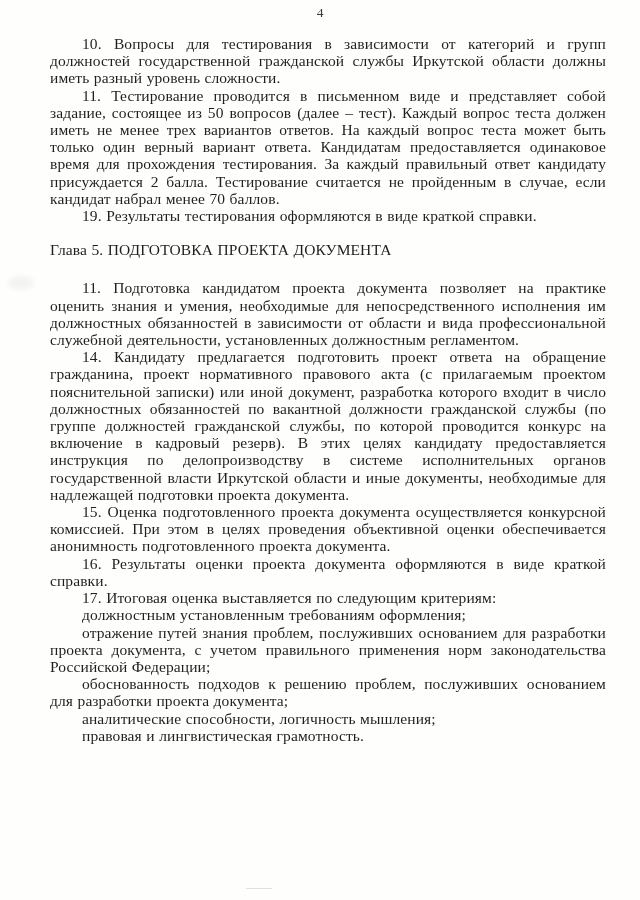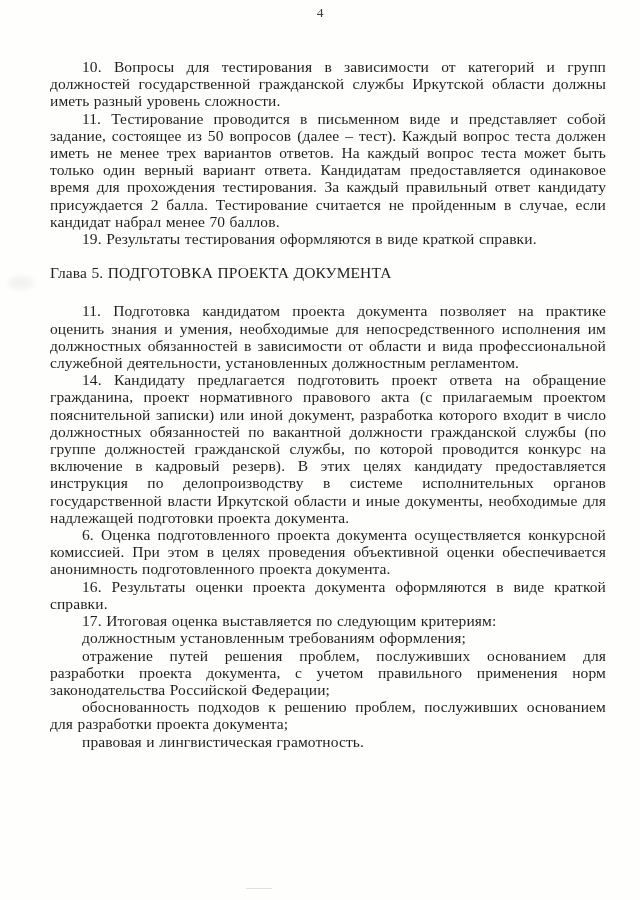--- a/index.html
+++ b/index.html
@@ -21,21 +21,21 @@
     top: 5px;
     left: 0;
     width: 100%;
     text-align: center;
     font-size: 13.5px;
     color: #3a3a3a;
   }
   .text-block {
     position: absolute;
     left: 50px;
-    top: 58px;
+    top: 35px;
     width: 556px;
   }
   .para {
     margin: 0;
     font-size: 15.5px;
     line-height: 17.2px;
     text-align: justify;
     text-indent: 32px;
     letter-spacing: 0.1px;
     word-spacing: 0.5px;
@@ -83,33 +83,34 @@
     <p class="para">11. Тестирование проводится в письменном виде и представляет собой задание, состоящее из 50 вопросов (далее – тест). Каждый вопрос теста должен иметь не менее трех вариантов ответов. На каждый вопрос теста может быть только один верный вариант ответа. Кандидатам предоставляется одинаковое время для прохождения тестирования. За каждый правильный ответ кандидату присуждается 2 балла.  Тестирование считается не пройденным в случае, если кандидат набрал менее 70 баллов.</p>
 
     <p class="para">19. Результаты тестирования оформляются в виде краткой справки.</p>
 
     <p class="para chapter-heading">Глава 5. ПОДГОТОВКА ПРОЕКТА ДОКУМЕНТА</p>
 
     <p class="para">11. Подготовка кандидатом проекта документа позволяет на практике оценить знания и умения, необходимые для непосредственного исполнения им должностных обязанностей в зависимости от области и вида профессиональной служебной деятельности, установленных должностным регламентом.</p>
 
     <p class="para">14. Кандидату предлагается подготовить проект ответа на обращение гражданина, проект нормативного правового акта (с прилагаемым проектом пояснительной записки) или иной документ, разработка которого входит в число должностных обязанностей по вакантной должности гражданской службы (по группе должностей гражданской службы, по которой проводится конкурс на включение в кадровый резерв). В этих целях кандидату предоставляется инструкция по делопроизводству в системе исполнительных органов государственной власти Иркутской области и иные документы, необходимые для надлежащей подготовки проекта документа.</p>
 
-    <p class="para">6. Оценка подготовленного проекта документа осуществляется конкурсной комиссией. При этом в целях проведения объективной оценки обеспечивается анонимность подготовленного проекта документа.</p>
+    <p class="para">15. Оценка подготовленного проекта документа осуществляется конкурсной комиссией. При этом в целях проведения объективной оценки обеспечивается анонимность подготовленного проекта документа.</p>
 
     <p class="para">16. Результаты оценки проекта документа оформляются в виде краткой справки.</p>
 
     <p class="para">17. Итоговая оценка выставляется по следующим критериям:</p>
 
     <p class="para">должностным установленным требованиям оформления;</p>
 
 
-    <p class="para">отражение путей решения проблем, послуживших основанием для разработки проекта документа, с учетом правильного применения норм законодательства Российской Федерации;</p>
+    <p class="para">отражение путей знания проблем, послуживших основанием для разработки проекта документа, с учетом правильного применения норм законодательства Российской Федерации;</p>
 
     <p class="para">обоснованность подходов к решению проблем, послуживших основанием для разработки проекта документа;</p>
 
+    <p class="para">аналитические способности, логичность мышления;</p>
 
     <p class="para">правовая и лингвистическая грамотность.</p>
 
   </div>
 
   <div class="artifact artifact-smudge"></div>
   <div class="artifact artifact-line"></div>
 
 </div>
 

